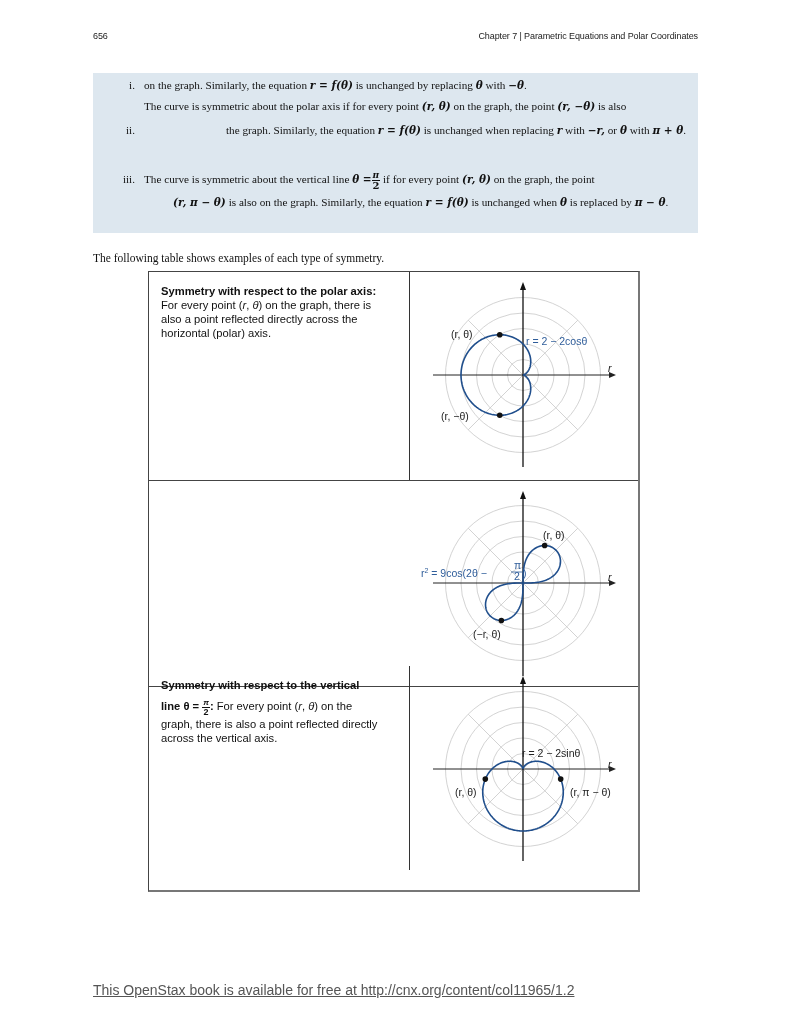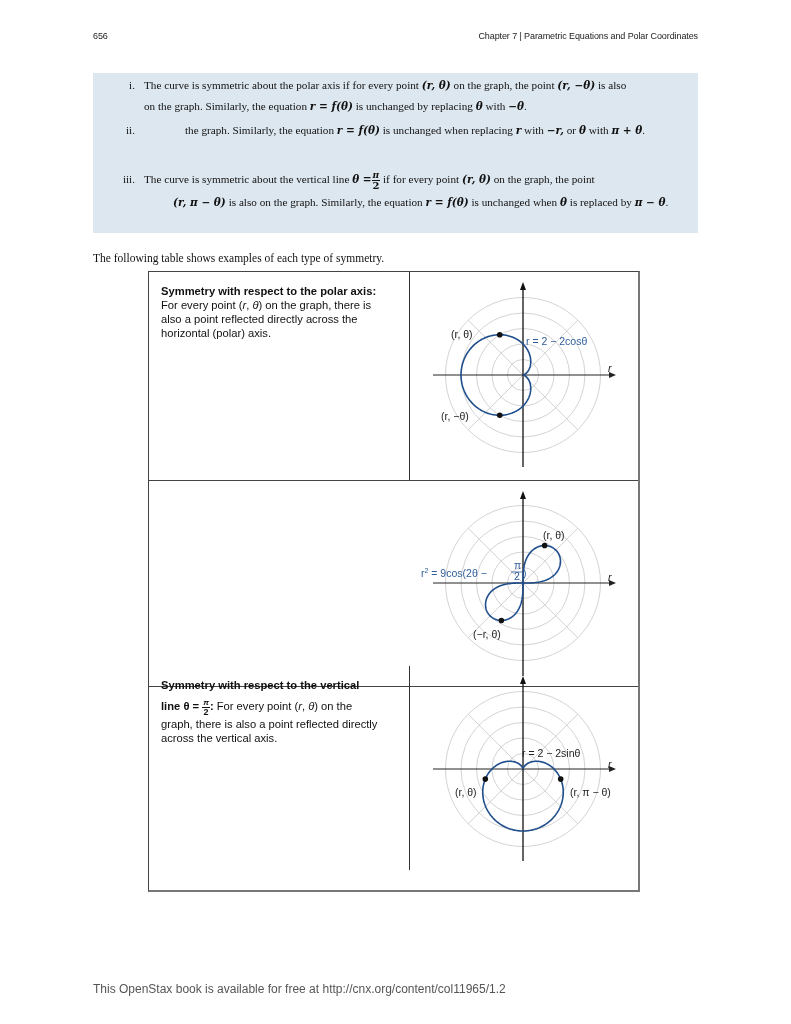--- a/index.html
+++ b/index.html
@@ -19,45 +19,45 @@
   .frac .num { border-bottom:1px solid #111; padding:0 1px; font-style:italic; font-size:9px; }
   .intro { position:absolute; left:93px; top:252px; font-family:"Liberation Serif", serif; font-size:11.5px; color:#111; }
   .sym-table { position:absolute; left:148px; top:271px; width:492px; height:621px; border:1px solid #444; border-bottom:2px solid #777; border-right:2px solid #777; box-sizing:border-box; }
   .row { position:absolute; left:0; width:100%; border-bottom:1px solid #444; box-sizing:border-box; }
   .row:last-child { border-bottom:none; }
   .cell-text { position:absolute; left:0; top:0; width:261px; height:100%; border-right:1px solid #333; box-sizing:border-box; padding:12px 22px 0 12px;
     font-family:"Liberation Sans", sans-serif; font-size:11.2px; line-height:14px; color:#111; }
   .cell-text b { font-weight:bold; }
   .cell-fig { position:absolute; left:261px; top:0; right:0; height:100%; }
   .cell-fig svg { position:absolute; left:0; top:0; }
-  .footer { position:absolute; left:93px; top:982px; font-family:"Liberation Sans", sans-serif; font-size:12px; color:#555; }
+  .footer { position:absolute; left:93px; top:982px; font-family:"Liberation Sans", sans-serif; font-size:14px; color:#555;text-decoration:underline; }
   .lbl { font-family:"Liberation Sans", sans-serif; font-size:10.5px; fill:#222; }
   .lbl-blue { font-family:"Liberation Sans", sans-serif; font-size:10.5px; fill:#2f5d9a; }
 </style>
 </head>
 <body>
 
 <div class="hdr hdr-left">656</div>
 <div class="hdr hdr-right">Chapter 7 | Parametric Equations and Polar Coordinates</div>
 
 <div class="note-box">
   <div class="note-list">
 
     <div class="note-item" style="top:2px;">
       <span class="note-num" style="top:0;line-height:21px;">i.</span>
       <div class="note-text" style="top:0;">
+        <div style="text-align:left;"><span>on the graph. Similarly, the equation </span><span class="m">r = f(θ)</span><span> is unchanged by replacing </span><span class="m">θ</span><span> with </span><span class="m">−θ</span><span>.</span></div>
         <div><span>The curve is symmetric about the polar axis if for every point </span><span class="m">(r, θ)</span><span> on the graph, the point </span><span class="m">(r, −θ)</span><span> is also</span></div>
-        <div style="text-align:left;"><span>on the graph. Similarly, the equation </span><span class="m">r = f(θ)</span><span> is unchanged by replacing </span><span class="m">θ</span><span> with </span><span class="m">−θ</span><span>.</span></div>
       </div>
     </div>
 
     <div class="note-item" style="top:47px;">
       <span class="note-num" style="top:0;line-height:21px;">ii.</span>
       <div class="note-text" style="top:0;">
-        <div style="text-align:center;"><span>the graph. Similarly, the equation </span><span class="m">r = f(θ)</span><span> is unchanged when replacing </span><span class="m">r</span><span> with </span><span class="m">−r,</span><span> or </span><span class="m">θ</span><span> with </span><span class="m">π + θ</span><span>.</span></div>
+        <div style="text-align:right;"><span>the graph. Similarly, the equation </span><span class="m">r = f(θ)</span><span> is unchanged when replacing </span><span class="m">r</span><span> with </span><span class="m">−r,</span><span> or </span><span class="m">θ</span><span> with </span><span class="m">π + θ</span><span>.</span></div>
       </div>
     </div>
 
     <div class="note-item" style="top:94px;">
       <span class="note-num" style="top:0;line-height:24px;">iii.</span>
       <div class="note-text" style="top:0;">
         <div style="line-height:24px;"><span>The curve is symmetric about the vertical line </span><span class="m">θ =</span><span class="frac"><span class="num">π</span><span>2</span></span><span> if for every point </span><span class="m">(r, θ)</span><span> on the graph, the point</span></div>
         <div style="text-align:left;margin-top:1px;margin-left:29px;"><span class="m">(r, π − θ)</span><span> is also on the graph. Similarly, the equation </span><span class="m">r = f(θ)</span><span> is unchanged when </span><span class="m">θ</span><span> is replaced by </span><span class="m">π − θ</span><span>.</span></div>
       </div>
     </div>

